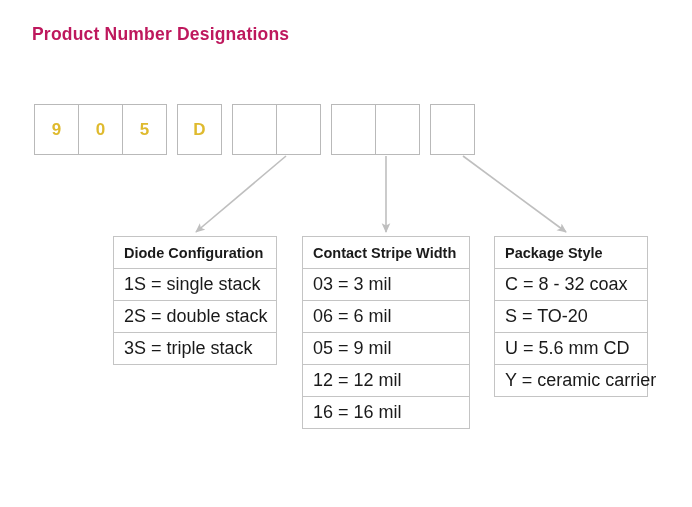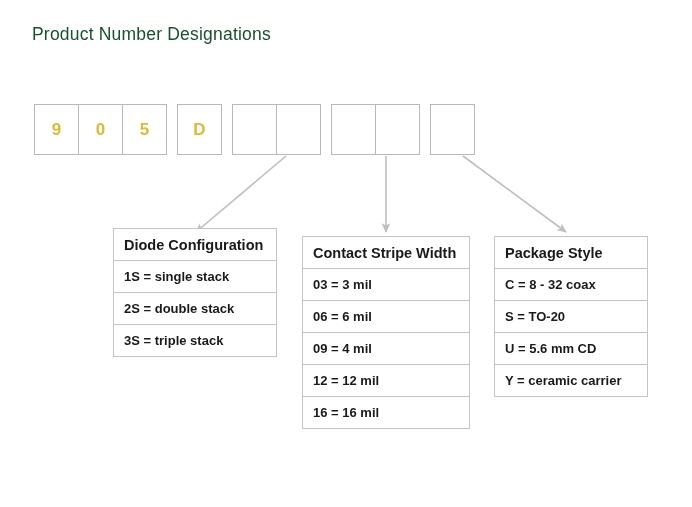--- a/index.html
+++ b/index.html
@@ -16,23 +16,23 @@
     font-family: "Liberation Sans", sans-serif;
     color: #1a1a1a;
   }
 
   
   #page-title {
     position: absolute;
     left: 32px;
     top: 24px;
     font-size: 17.5px;
-    font-weight: 400;
+    font-weight: 700;
     letter-spacing: 0.2px;
-    color: #14532d;
+    color: #be185d;
     white-space: nowrap;
   }
 
   
   #code-row {
     position: absolute;
     left: 34px;
     top: 104px;
     display: flex;
     align-items: flex-start;
@@ -77,33 +77,32 @@
     border-spacing: 0;
     background: #ffffff;
   }
   .legend-table .cell {
     border: 1px solid #c4c4c4;
     box-sizing: border-box;
     height: 33px;
     display: flex;
     align-items: center;
     padding: 0 10px;
-    font-size: 13px;
+    font-size: 18px;
     white-space: nowrap;
     margin-top: -1px;
     background: #ffffff;
-    font-weight: bold;
   }
   .legend-table .cell:first-child { margin-top: 0; }
   .legend-table .cell.header {
     font-weight: bold;
     font-size: 14.5px;
   }
 
-  #legend-diode        { left: 113px; top: 228px; width: 164px; }
+  #legend-diode        { left: 113px; top: 236px; width: 164px; }
   #legend-stripe       { left: 302px; top: 236px; width: 168px; }
   #legend-package      { left: 494px; top: 236px; width: 154px; border-radius: 14px; }
 </style>
 </head>
 <body>
 
 <div id="page-title">Product Number Designations</div>
 
 <div id="code-row">
     <div class="code-group">
@@ -144,21 +143,21 @@
     <div class="cell header">Diode Configuration</div>
     <div class="cell">1S = single stack</div>
     <div class="cell">2S = double stack</div>
     <div class="cell">3S = triple stack</div>
   </div>
 
 <div class="legend-table" id="legend-stripe">
     <div class="cell header">Contact Stripe Width</div>
     <div class="cell">03 = 3 mil</div>
     <div class="cell">06 = 6 mil</div>
-    <div class="cell">09 = 4 mil</div>
+    <div class="cell">05 = 9 mil</div>
     <div class="cell">12 = 12 mil</div>
     <div class="cell">16 = 16 mil</div>
   </div>
 
 <div class="legend-table" id="legend-package">
     <div class="cell header">Package Style</div>
     <div class="cell">C = 8 - 32 coax</div>
     <div class="cell">S = TO-20</div>
     <div class="cell">U = 5.6 mm CD</div>
     <div class="cell">Y = ceramic carrier</div>

